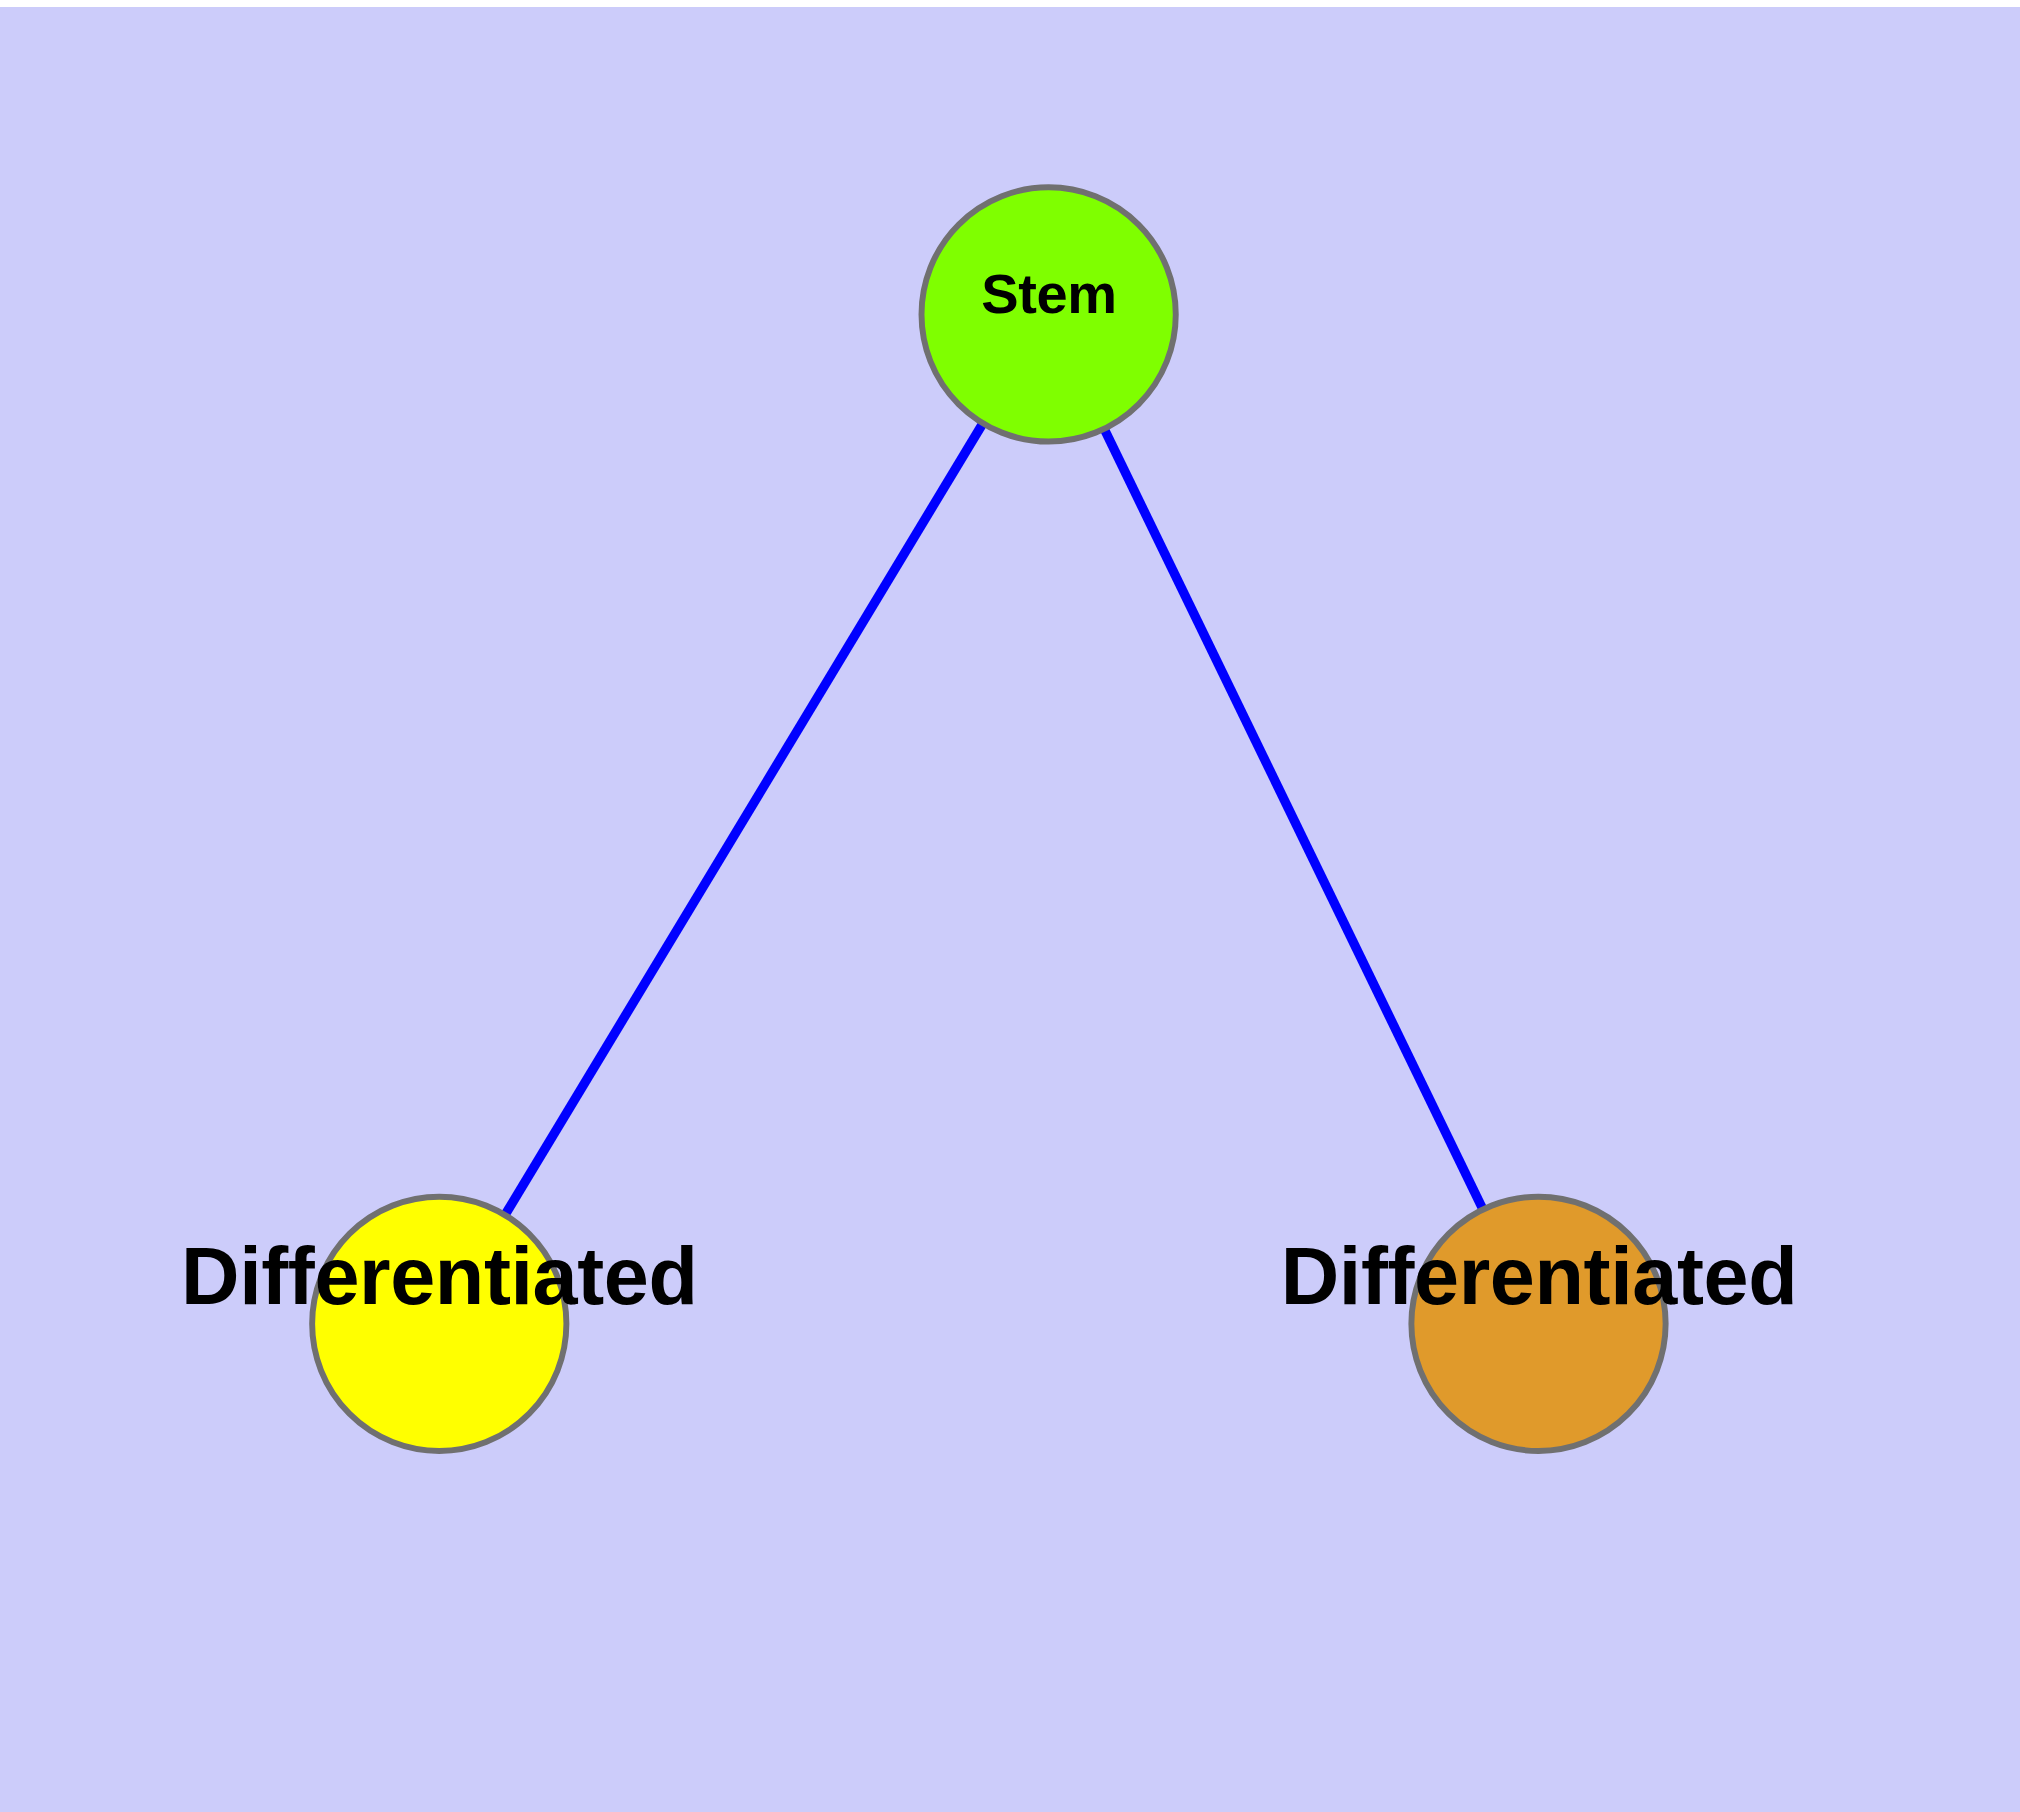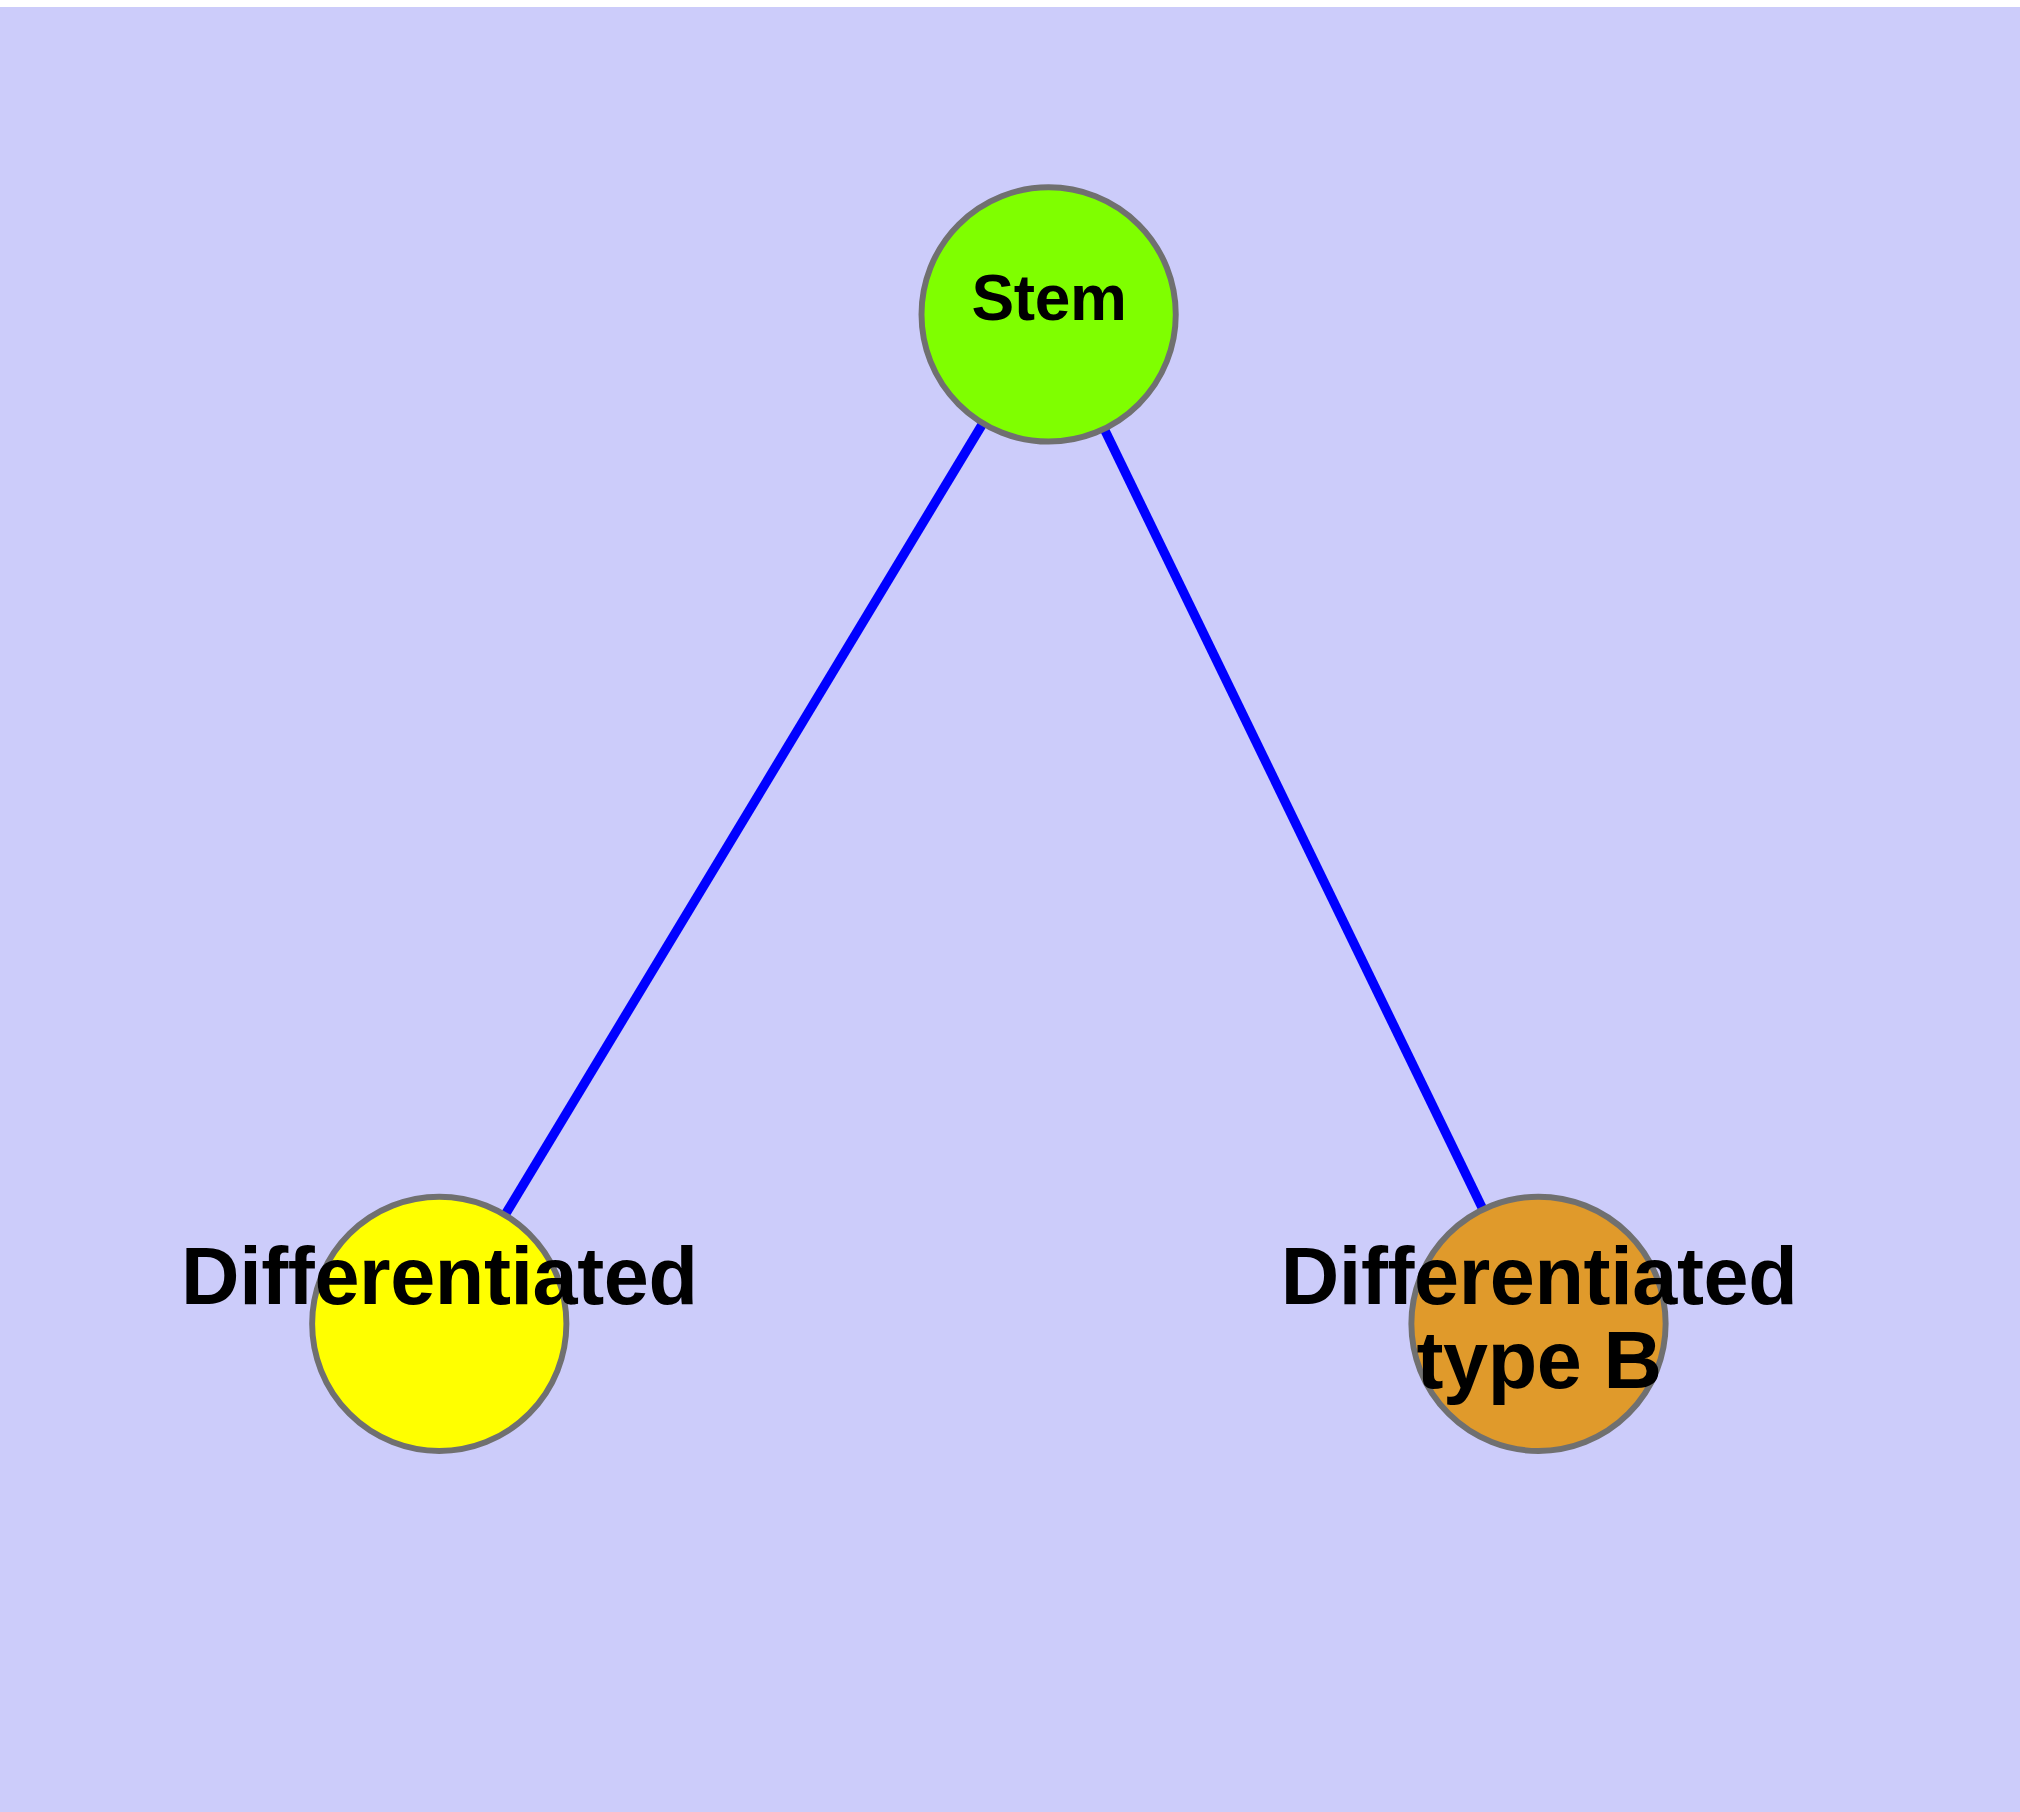--- a/index.html
+++ b/index.html
@@ -36,21 +36,21 @@
     text-align: center;
     color: #000000;
     font-weight: bold;
     font-family: "Liberation Sans", sans-serif;
     white-space: nowrap;
     line-height: 1.04;
     letter-spacing: -0.4px;
     pointer-events: none;
   }
   #label-stem {
-    font-size: 64px;
+    font-size: 56px;
     left: 625px;
     top: 265px;
     width: 848px;
   }
   #label-diff-a {
     font-size: 81px;
     left: 15.3px;
     top: 1234px;
     width: 848px;
   }
@@ -83,17 +83,16 @@
   <div class="node-label" id="label-stem">
     <div>Stem</div>
   </div>
 
   <div class="node-label" id="label-diff-a">
     <div>Differentiated</div>
   </div>
 
   <div class="node-label" id="label-diff-b">
     <div>Differentiated</div>
-    <div>type B</div>
   </div>
 
 </div>
 
 
 </body></html>

